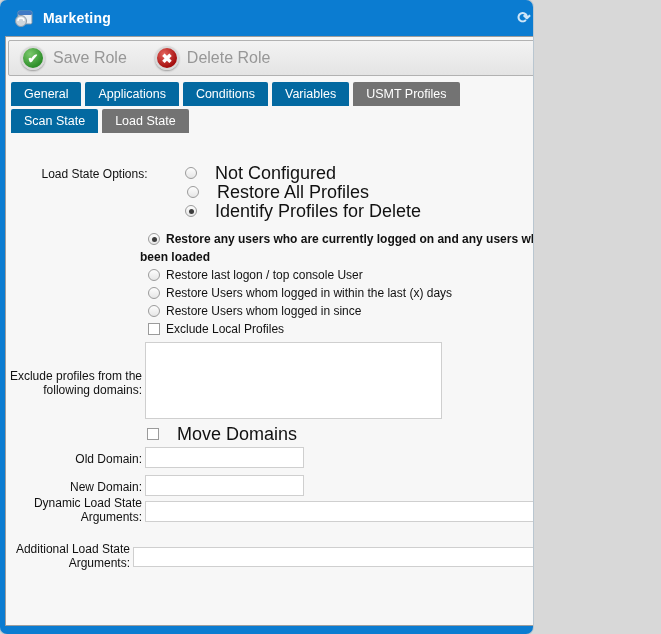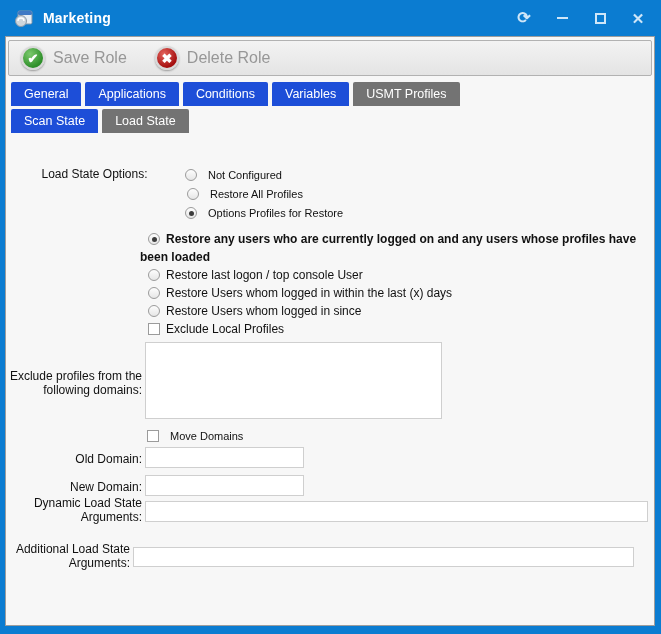--- a/index.html
+++ b/index.html
@@ -1,20 +1,21 @@
 <!DOCTYPE html>
 <html><head>
 <meta charset="utf-8">
 <style>
   * { margin:0; padding:0; box-sizing:border-box; }
   body { background:#d8d8d8; font-family:"Liberation Sans", sans-serif; }
   #stage{
-    position:relative; width:661px; height:634px;
+    position:relative; width:533px; height:634px;
     background:#0b7cd1; overflow:hidden;
     box-shadow:0 0 0 1px #b9c6d0;
+    border-radius:7px;
   }
   
   .titlebar{
     position:absolute; left:0; top:0; width:661px; height:36px;
     display:flex; align-items:center; padding:0 14px; color:#fff;
   }
   .app-icon{ width:20px; height:18px; margin-right:9px; flex:none; }
   .title-text{ font-size:14px; font-weight:bold; letter-spacing:.2px; }
   .win-controls{ margin-left:auto; display:flex; align-items:center; gap:20px; }
   .win-btn{ width:18px; height:18px; display:flex; align-items:center; justify-content:center;
@@ -43,26 +44,26 @@
     color:#fff; font-size:13px; font-weight:bold;
     border:2px solid #d9d9d9; box-shadow:0 1px 2px rgba(0,0,0,.35);
   }
   .ball-green{ background:radial-gradient(circle at 35% 30%, #7cc96d, #2e8f2a 70%); }
   .ball-red{ background:radial-gradient(circle at 35% 30%, #e4635c, #a50f0f 70%); }
   
   .tabrow{ position:absolute; left:5px; display:flex; gap:4px; }
   .tabrow.row1{ top:45px; } .tabrow.row2{ top:72px; }
   .tab{
     height:24px; line-height:24px; padding:0 13px; font-size:12.5px;
-    background:#1d4ed8; color:#fff; border-radius:2px 2px 0 0; cursor:default; white-space:nowrap;
+    background:#0369a1; color:#fff; border-radius:2px 2px 0 0; cursor:default; white-space:nowrap;
   }
   .tab.active{ background:#737373; }
   
   .form-label{ position:absolute; font-size:12px; color:#111; text-align:right; line-height:14px; }
-  .row{ position:absolute; display:flex; align-items:flex-end; gap:11px; font-size:11px; color:#111; height:16px; }
+  .row{ position:absolute; display:flex; align-items:center; gap:18px; font-size:18px; color:#111; height:16px; }
   .radio{ width:12px; height:12px; border-radius:50%;
     border:1px solid #9b9b9b; background:linear-gradient(#fdfdfd,#e6e6e6);
     display:inline-block; position:relative; flex:none; }
   .radio.sel::after{ content:""; position:absolute; left:3px; top:3px; width:5px; height:5px;
     border-radius:50%; background:#3c3c3c; }
   .checkbox{ width:12px; height:12px; border:1px solid #9b9b9b; background:#fff;
     display:inline-block; flex:none; }
   .group2{ position:absolute; left:134px; top:193px; width:514px; font-size:12px; color:#111; }
   .group2 .opt{ display:block; line-height:18px; }
   .group2 .opt .radio, .group2 .opt .checkbox{ vertical-align:-2px; margin:0 6px 0 8px; }
@@ -131,21 +132,21 @@
     <div class="row" style="left:179px; top:128px;">
       <span class="radio"></span>
       <span>Not Configured</span>
     </div>
     <div class="row" style="left:181px; top:147px;">
       <span class="radio"></span>
       <span>Restore All Profiles</span>
     </div>
     <div class="row" style="left:179px; top:166px;">
       <span class="radio sel"></span>
-      <span>Options Profiles for Restore</span>
+      <span>Identify Profiles for Delete</span>
     </div>
 
     <div class="group2">
       <label class="opt first"><span class="radio sel"></span><span class="txt">Restore any users who are currently logged on and any users whose profiles have been loaded</span></label>
       <label class="opt"><span class="radio"></span><span class="txt">Restore last logon / top console User</span></label>
       <label class="opt"><span class="radio"></span><span class="txt">Restore Users whom logged in within the last (x) days</span></label>
       <label class="opt"><span class="radio"></span><span class="txt">Restore Users whom logged in since</span></label>
       <label class="opt"><span class="checkbox"></span><span class="txt">Exclude Local Profiles</span></label>
     </div>
 

